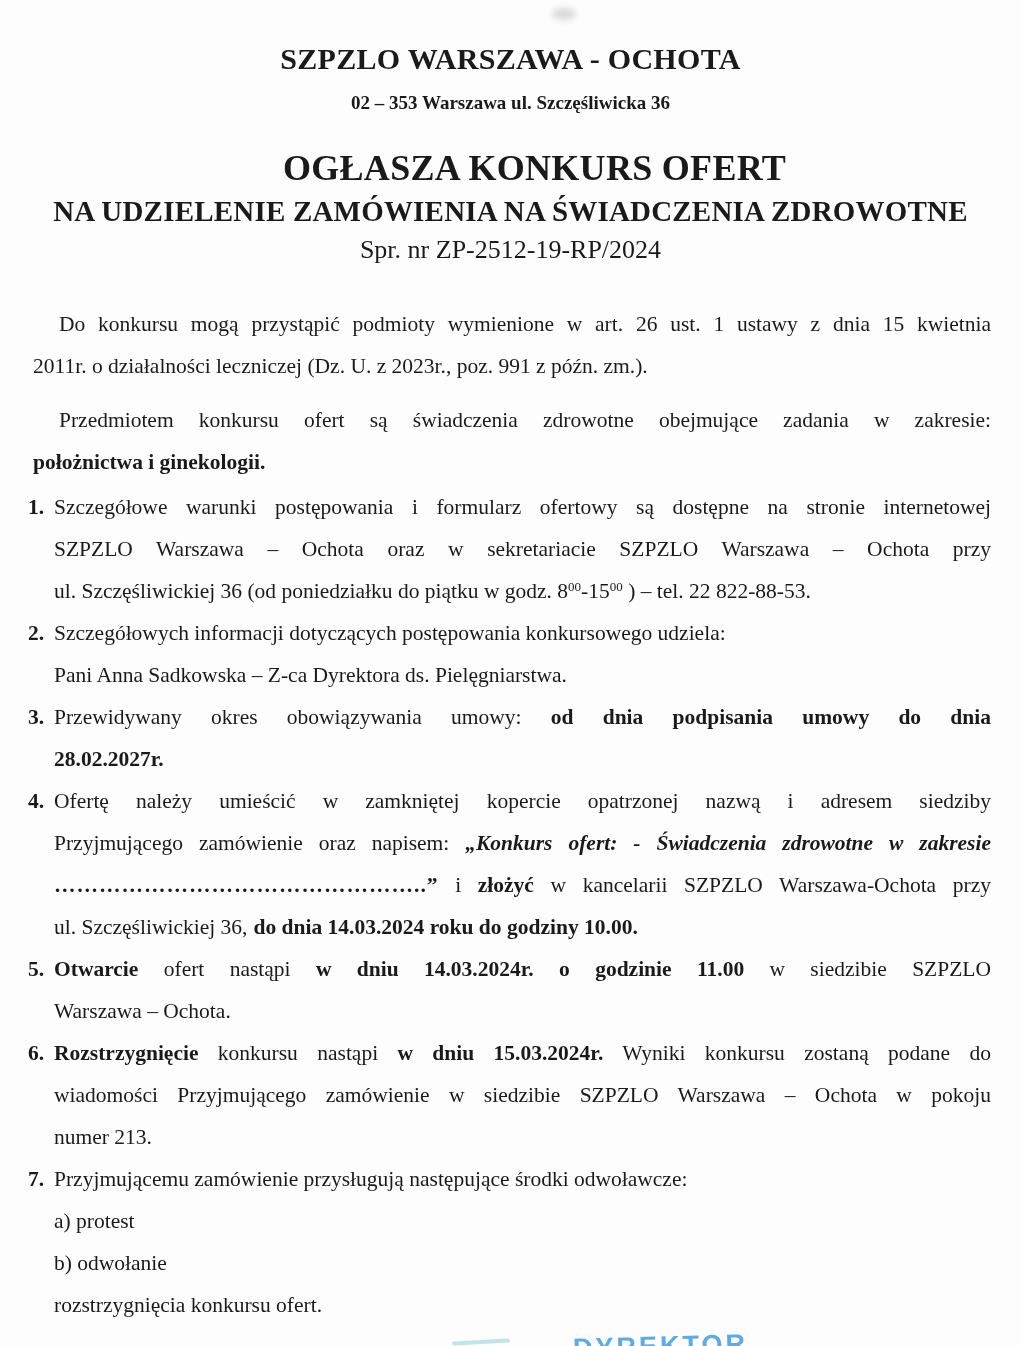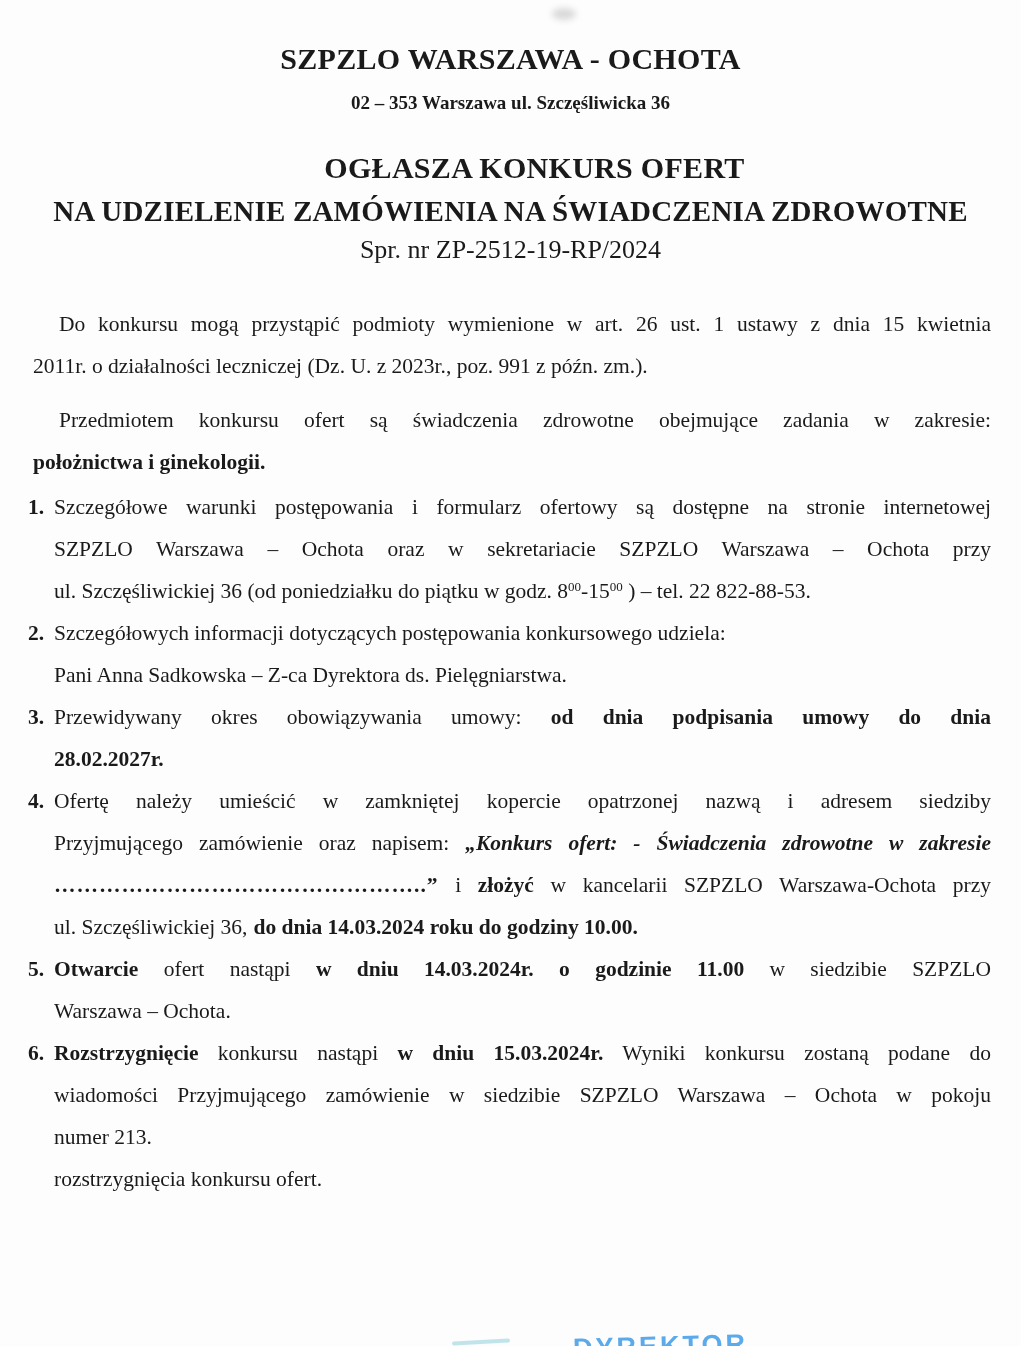--- a/index.html
+++ b/index.html
@@ -14,21 +14,21 @@
     font-family: "Liberation Serif", serif;
     font-size: 21.5px;
     -webkit-font-smoothing: antialiased;
   }
 
   
   .header { text-align: center; padding-top: 42px; font-weight: bold; }
   .org      { font-size: 30px; line-height: 34px; margin: 0 0 10px 0; letter-spacing: 0.3px; }
   .addr     { font-size: 19px; line-height: 33px; margin: 0; }
   .announce { margin-top: 32px; }
-  .a1       { font-size: 30px; line-height: 34px; margin: 0 0 9px 0; letter-spacing: 0.3px; padding-left: 48px; }
+  .a1       { font-size: 36px; line-height: 34px; margin: 0 0 9px 0; letter-spacing: 0.3px; padding-left: 48px; }
   .a2       { font-size: 29px; line-height: 34px; margin: 0 0 7px 0; letter-spacing: 0.2px; }
   .case-no  { font-size: 26px; line-height: 30px; font-weight: normal; margin: 0; text-align: center; }
 
   
   .doc-body { margin: 38px 30px 0 33px; }
   .line {
     line-height: 42px;
     text-align: justify;
     white-space: normal;
   }
@@ -155,20 +155,25 @@
         <div class="line stretch"><span class="num">5.</span><b>Otwarcie</b><span> ofert nastąpi </span><b>w dniu 14.03.2024r. o godzinie 11.00</b><span> w siedzibie SZPZLO</span></div>
         <div class="line">Warszawa – Ochota.</div>
       </div>
 
       <div class="li">
         <div class="line stretch"><span class="num">6.</span><b>Rozstrzygnięcie</b><span> konkursu nastąpi </span><b>w dniu 15.03.2024r.</b><span> Wyniki konkursu zostaną podane do</span></div>
         <div class="line stretch">wiadomości Przyjmującego zamówienie w siedzibie SZPZLO Warszawa – Ochota w pokoju</div>
         <div class="line">numer 213.</div>
       </div>
 
+      <div class="li">
+        <div class="line"><span class="num">7.</span><span>Przyjmującemu zamówienie przysługują następujące środki odwoławcze:</span></div>
+        <div class="line">a) protest</div>
+        <div class="line">b) odwołanie</div>
+      </div>
 
       <div class="li">
         <div class="line">rozstrzygnięcia konkursu ofert.</div>
       </div>
 
     </div>
   </div>
 
   <div class="stamp" style="color: rgb(63, 156, 232);">DYREKTOR</div>
   <div class="stamp-line"></div>

